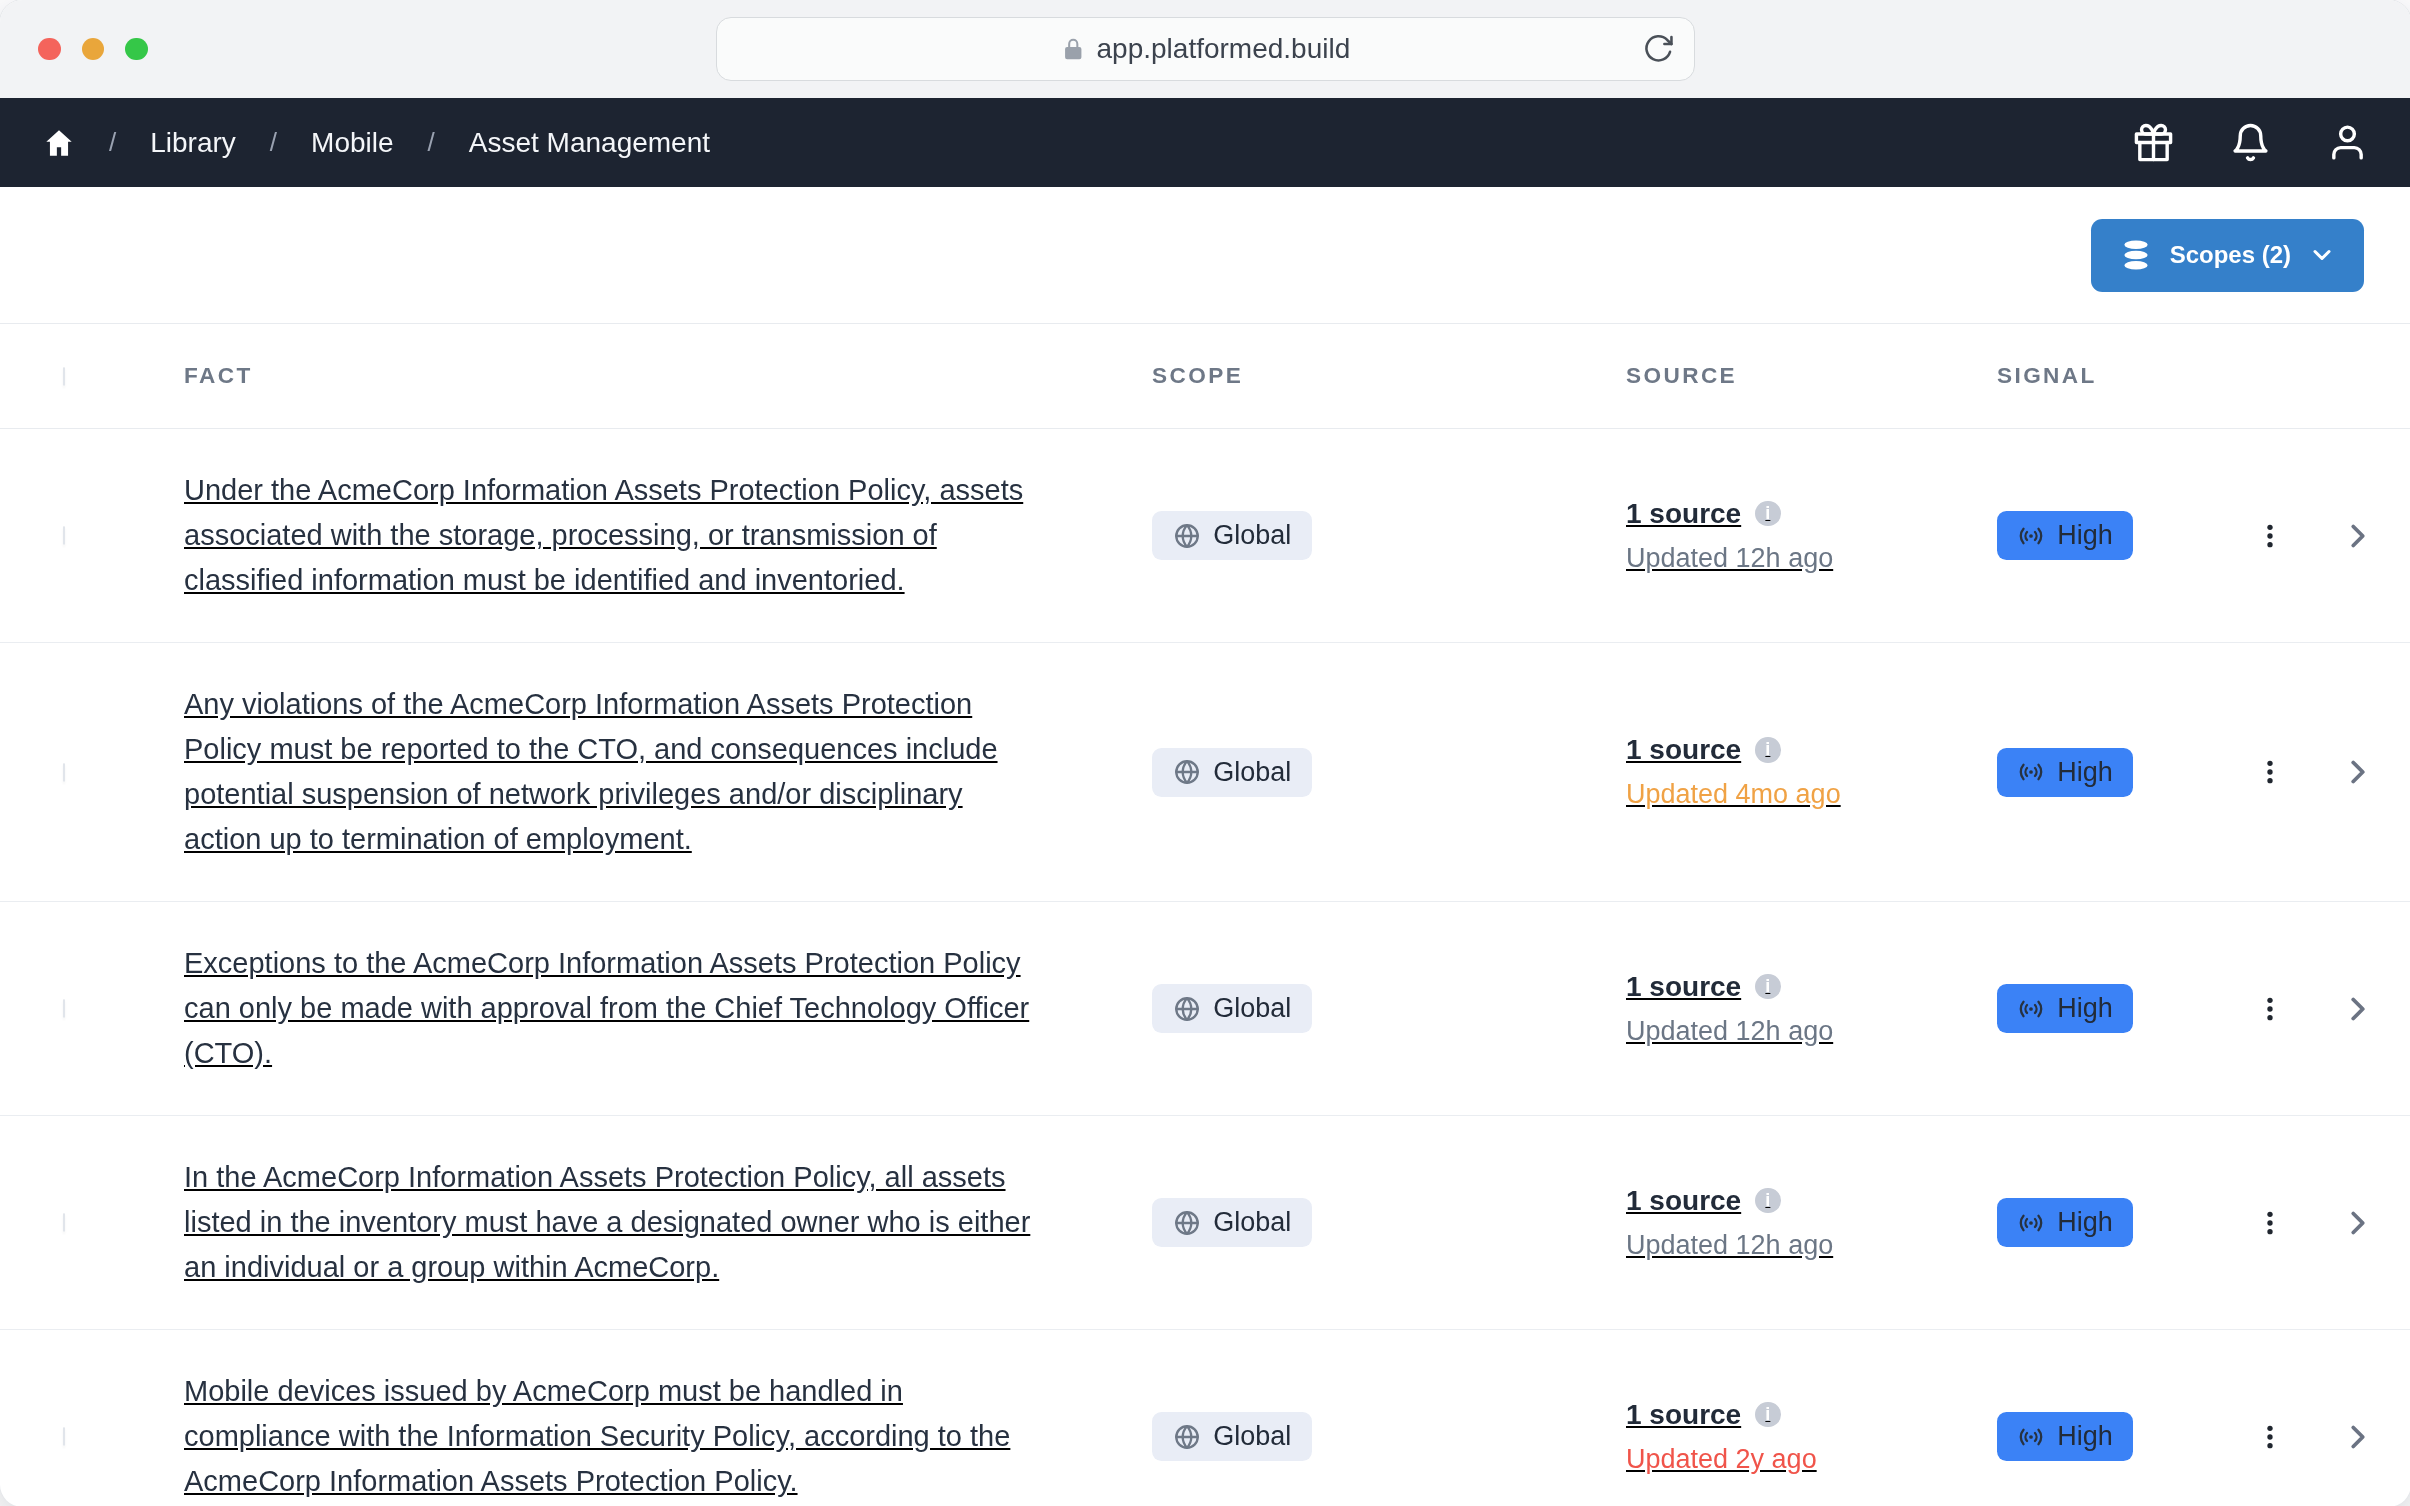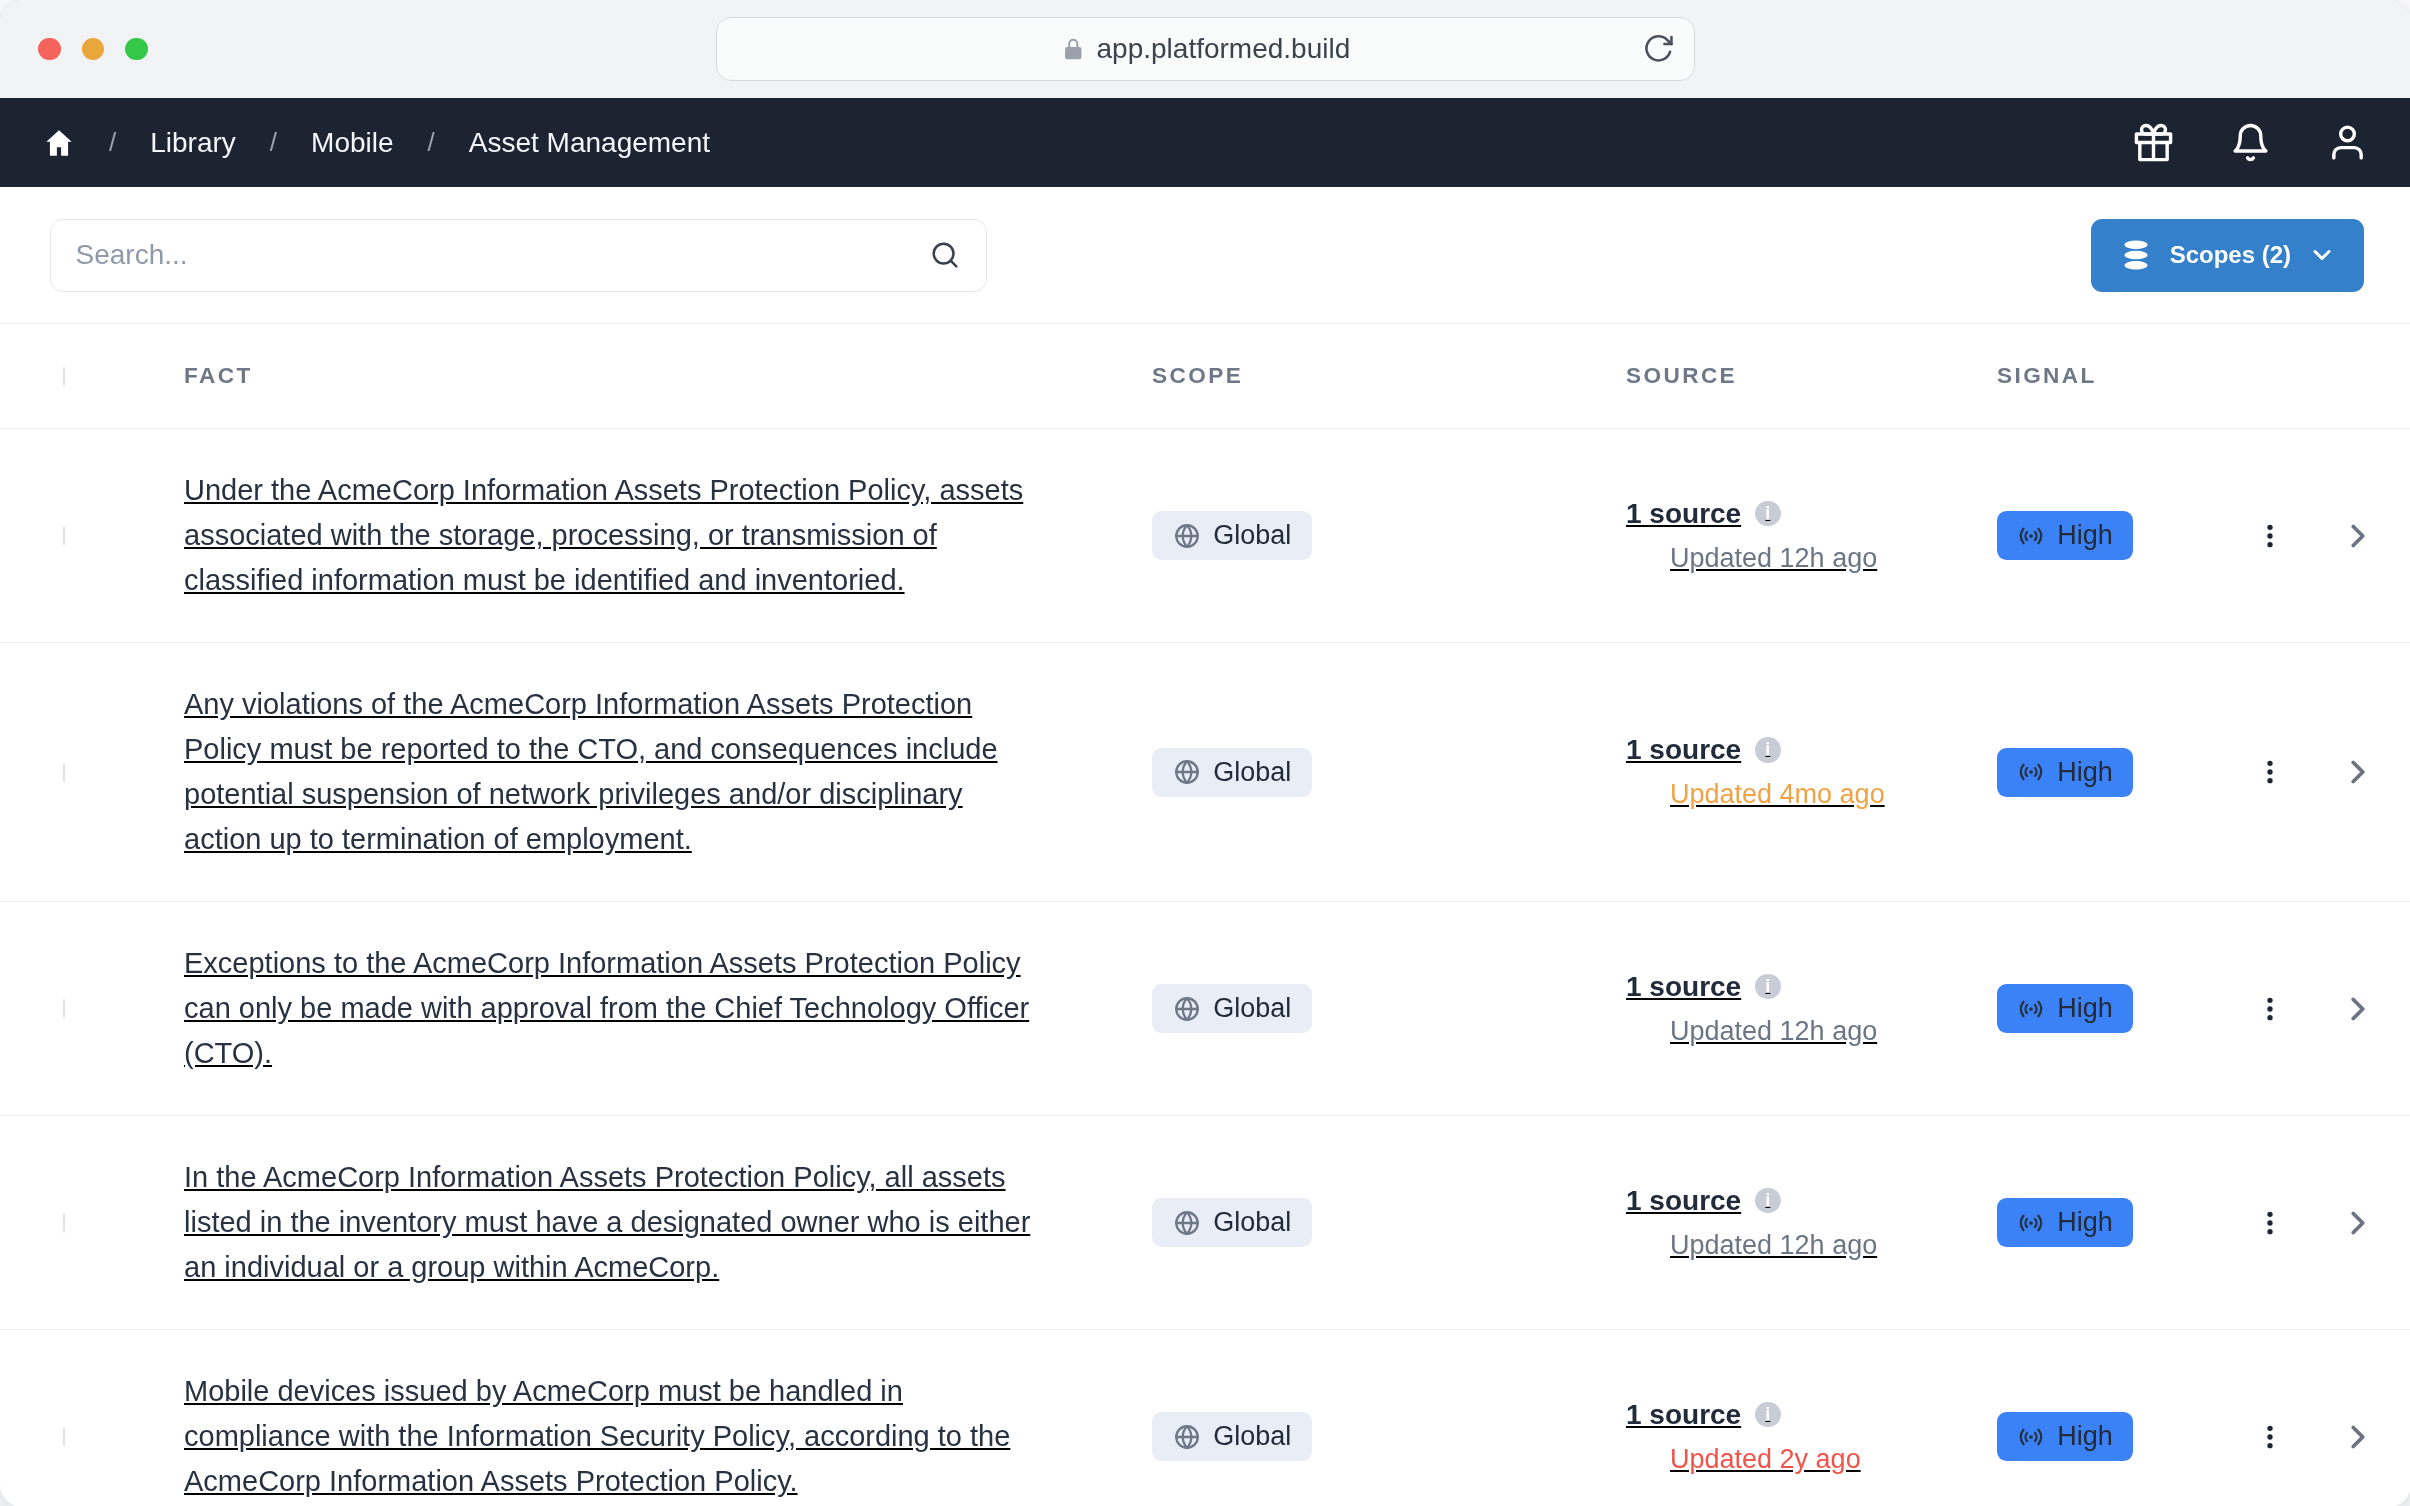--- a/index.html
+++ b/index.html
@@ -44,21 +44,21 @@
   .checkbox { width:32px; height:32px; border:1.9px solid #e1e5eb; border-radius:8.5px; background:#fff;
               box-shadow:0 1.9px 2.8px rgba(16,24,40,.05); cursor:pointer; }
   .row { border-bottom:0.9px solid #eaedf1; padding:39px 0; cursor:pointer;text-decoration:underline; }
   .fact { font-size:29px; line-height:45px; color:#273140; max-width:857px; }
   .badge-scope { display:inline-flex; align-items:center; gap:12.2px; height:49px; padding:0 21px;
                  background:#e9edf6; border-radius:9.4px; font-size:27px; color:#222b39; }
   .src-top { display:flex; align-items:center; gap:14px; font-size:28px; font-weight:700; color:#222b39; }
   .info-dot { width:25.4px; height:25.4px; border-radius:50%; background:#c7ccd6; color:#fff; font-size:18px;
               font-weight:700; font-style:normal; display:inline-flex; align-items:center; justify-content:center;
               cursor:pointer; }
-  .src-updated { margin-top:13px; font-size:27px; color:#6b7685;margin-left:44px; }
+  .src-updated { margin-top:13px; font-size:27px; color:#6b7685; }
   .badge-signal { display:inline-flex; align-items:center; gap:12.2px; height:49px; padding:0 20px;
                   background:#3b82f6; border-radius:9.4px; font-size:27px; color:#222b39; }
   .actions { display:flex; align-items:center; gap:47px; padding-left:26px; }
   .icon-btn { display:flex; align-items:center; justify-content:center; width:41px; height:41px; cursor:pointer; }
   svg { display:block; }
 </style>
 </head>
 <body>
 
 <div class="window">
@@ -120,29 +120,20 @@
       <span class="nav-icon">
         <svg width="41" height="41" viewBox="0 0 24 24" fill="none" stroke="#ffffff" stroke-width="2" stroke-linecap="round" stroke-linejoin="round">
             <path d="M20 21v-2a4 4 0 0 0-4-4H8a4 4 0 0 0-4 4v2"></path>
             <circle cx="12" cy="7" r="4"></circle>
           </svg>
       </span>
     </div>
   </div>
 
   <div class="toolbar">
-    <div class="search-box">
-      <input type="text" placeholder="Search..." style="">
-      <span>
-        <svg width="34" height="34" viewBox="0 0 24 24" fill="none" stroke="#39404c" stroke-width="1.8" stroke-linecap="round">
-            <circle cx="11" cy="11" r="7"></circle>
-            <line x1="20" y1="20" x2="16" y2="16"></line>
-          </svg>
-      </span>
-    </div>
     <button class="scopes-btn">
       <span>
         <svg width="34" height="34" viewBox="0 0 24 24" fill="#ffffff">
             <ellipse cx="12" cy="4.8" rx="8.2" ry="3"></ellipse>
             <ellipse cx="12" cy="12" rx="8.2" ry="3"></ellipse>
             <ellipse cx="12" cy="19.2" rx="8.2" ry="3"></ellipse>
           </svg>
       </span>
       <span>Scopes (2)</span>
       <span>

